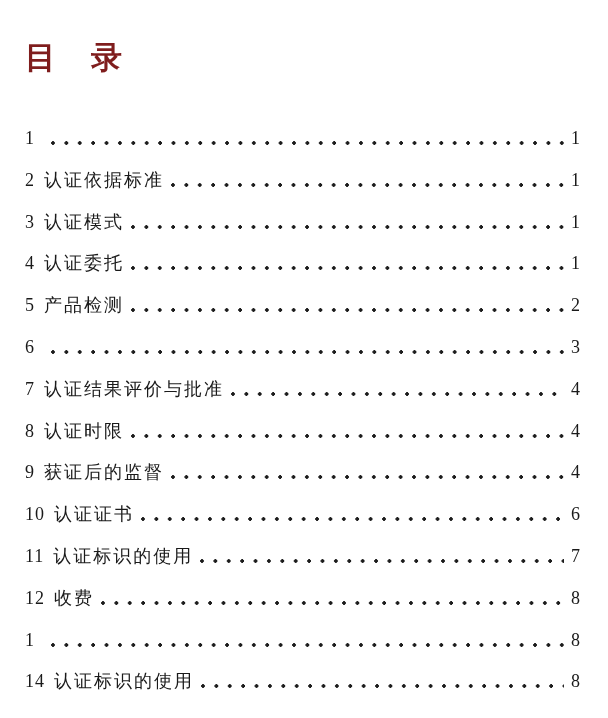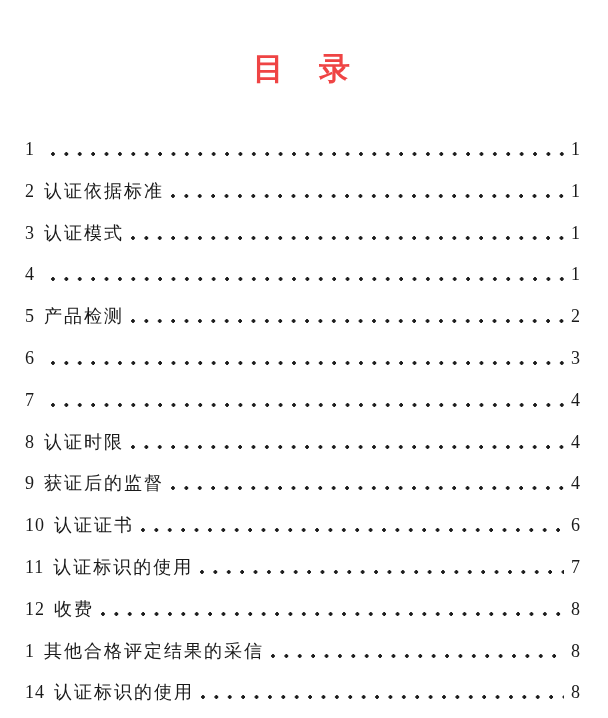--- a/index.html
+++ b/index.html
@@ -12,28 +12,27 @@
     width: 608px;
     height: 718px;
     background: #ffffff;
     box-sizing: border-box;
     padding: 38px 28px 0 25px;
     font-family: "Liberation Serif", "DejaVu Serif", serif;
     color: #1a1a1a;
     overflow: hidden;
   }
   .doc-title {
-    margin: 11px;
+    margin: 0;
     height: 40px;
     line-height: 40px;
-    text-align: center;
     font-size: 31px;
     font-weight: bold;
     letter-spacing: 2px;
-    color: #ef4444;
+    color: #7f1d1d;
   }
   .toc-list {
     margin-top: 38px;
   }
   .toc-row {
     display: flex;
     align-items: baseline;
     height: 41.8px;
     box-sizing: border-box;
     padding-top: 11px;
@@ -82,36 +81,38 @@
     <span class="toc-page">1</span>
   </div>
       <div class="toc-row">
     <span class="toc-num">3</span>
     <span class="toc-text">认证模式</span>
     <span class="leader"></span>
     <span class="toc-page">1</span>
   </div>
       <div class="toc-row">
     <span class="toc-num">4</span>
+    <span class="toc-text">认证委托</span>
     <span class="leader"></span>
     <span class="toc-page">1</span>
   </div>
       <div class="toc-row">
     <span class="toc-num">5</span>
     <span class="toc-text">产品检测</span>
     <span class="leader"></span>
     <span class="toc-page">2</span>
   </div>
       <div class="toc-row">
     <span class="toc-num">6</span>
     <span class="leader"></span>
     <span class="toc-page">3</span>
   </div>
       <div class="toc-row">
     <span class="toc-num">7</span>
+    <span class="toc-text">认证结果评价与批准</span>
     <span class="leader"></span>
     <span class="toc-page">4</span>
   </div>
       <div class="toc-row">
     <span class="toc-num">8</span>
     <span class="toc-text">认证时限</span>
     <span class="leader"></span>
     <span class="toc-page">4</span>
   </div>
       <div class="toc-row">
@@ -133,21 +134,20 @@
     <span class="toc-page">7</span>
   </div>
       <div class="toc-row">
     <span class="toc-num">12</span>
     <span class="toc-text">收费</span>
     <span class="leader"></span>
     <span class="toc-page">8</span>
   </div>
       <div class="toc-row">
     <span class="toc-num">1</span>
-    <span class="toc-text">其他合格评定结果的采信</span>
     <span class="leader"></span>
     <span class="toc-page">8</span>
   </div>
       <div class="toc-row">
     <span class="toc-num">14</span>
     <span class="toc-text">认证标识的使用</span>
     <span class="leader"></span>
     <span class="toc-page">8</span>
   </div>
     </div>

